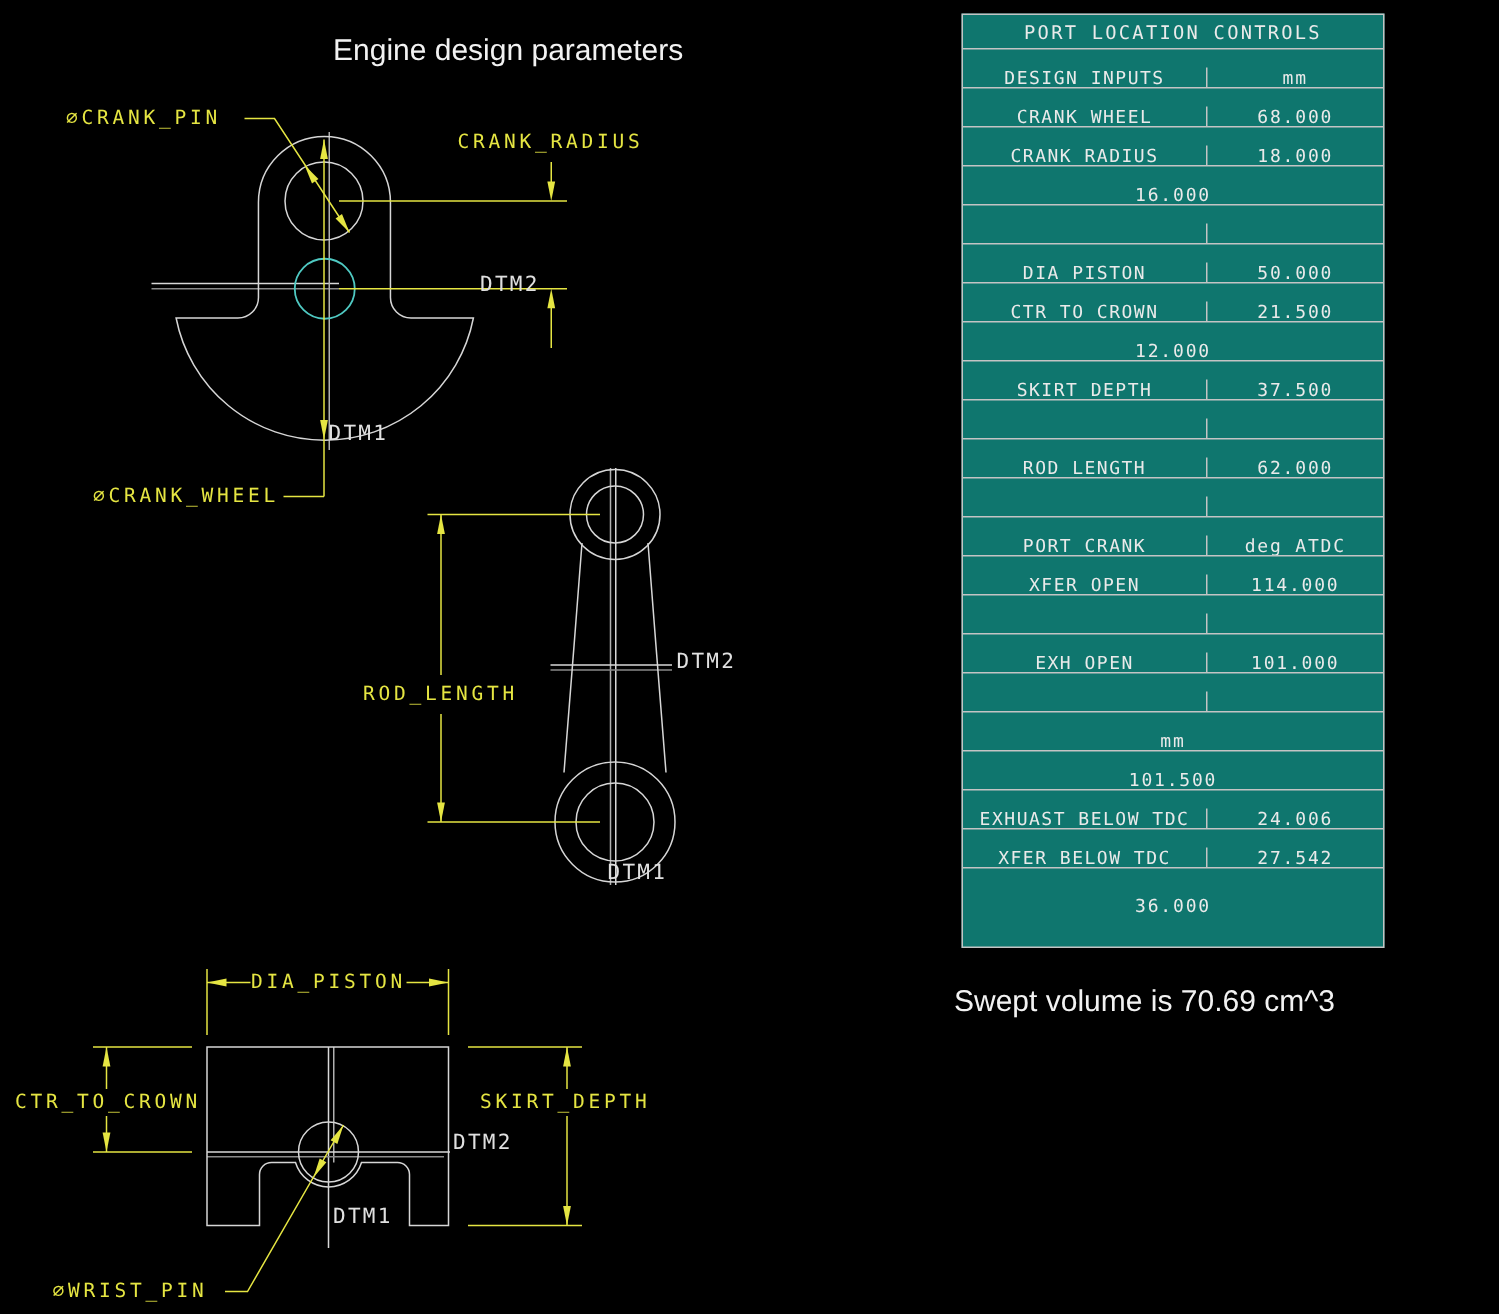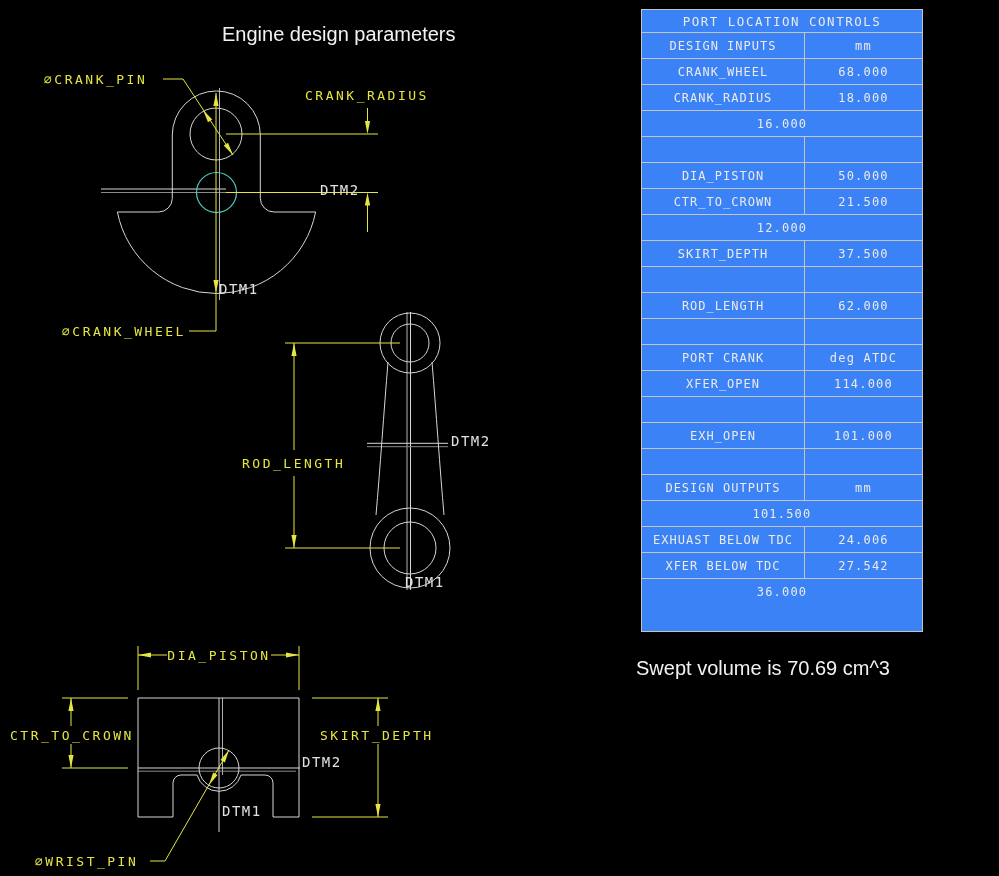--- a/index.html
+++ b/index.html
@@ -18,27 +18,27 @@
 
   
   .dim-label{font:13px "DejaVu Sans Mono",monospace;letter-spacing:2.5px;fill:#e5e542;}
   .datum-label{font:14px "DejaVu Sans Mono",monospace;letter-spacing:1.5px;fill:#e0e0e0;}
 
   
   .ui-text{position:absolute;color:#f2f2f2;font-family:"Liberation Sans",sans-serif;
            font-size:20px;white-space:nowrap;}
 
   
-  #ptable{position:absolute;left:641px;top:9px;width:280px;background:#3b82f6;
+  #ptable{position:absolute;left:641px;top:9px;width:280px;background:#0f766e;
           border:1px solid #c4c4c4;color:#eaeaea;font-size:12px;letter-spacing:1px;}
   .trow{display:flex;height:26px;border-top:1px solid #c4c4c4;box-sizing:border-box;}
   .trow.head{height:22px;border-top:none;align-items:center;justify-content:center;
              font-size:12.5px;letter-spacing:1.5px;}
   .tcell{display:flex;align-items:center;justify-content:center;box-sizing:border-box;
-         white-space:nowrap;overflow:hidden;}
+         white-space:nowrap;overflow:hidden;margin-top:12px;}
   .tcell.label{width:163px;border-right:1px solid #c4c4c4;}
   .tcell.value{flex:1;letter-spacing:1.2px;}
   .tcell.label.small{font-size:10px;letter-spacing:0.5px;}
   .trow.tall{height:53px;}
   .trow.tall .tcell.value{align-items:flex-start;padding-top:6px;}
 </style>
 </head>
 <body>
 
 <div id="stage">
@@ -223,21 +223,20 @@
     </div>
     <div class="trow">
       <div class="tcell label">EXH_OPEN</div>
       <div class="tcell value">101.000</div>
     </div>
     <div class="trow">
       <div class="tcell label"></div>
       <div class="tcell value"></div>
     </div>
     <div class="trow">
-      <div class="tcell label">DESIGN OUTPUTS</div>
       <div class="tcell value">mm</div>
     </div>
     <div class="trow">
       <div class="tcell value">101.500</div>
     </div>
     <div class="trow">
       <div class="tcell label">EXHUAST BELOW TDC</div>
       <div class="tcell value">24.006</div>
     </div>
     <div class="trow">

